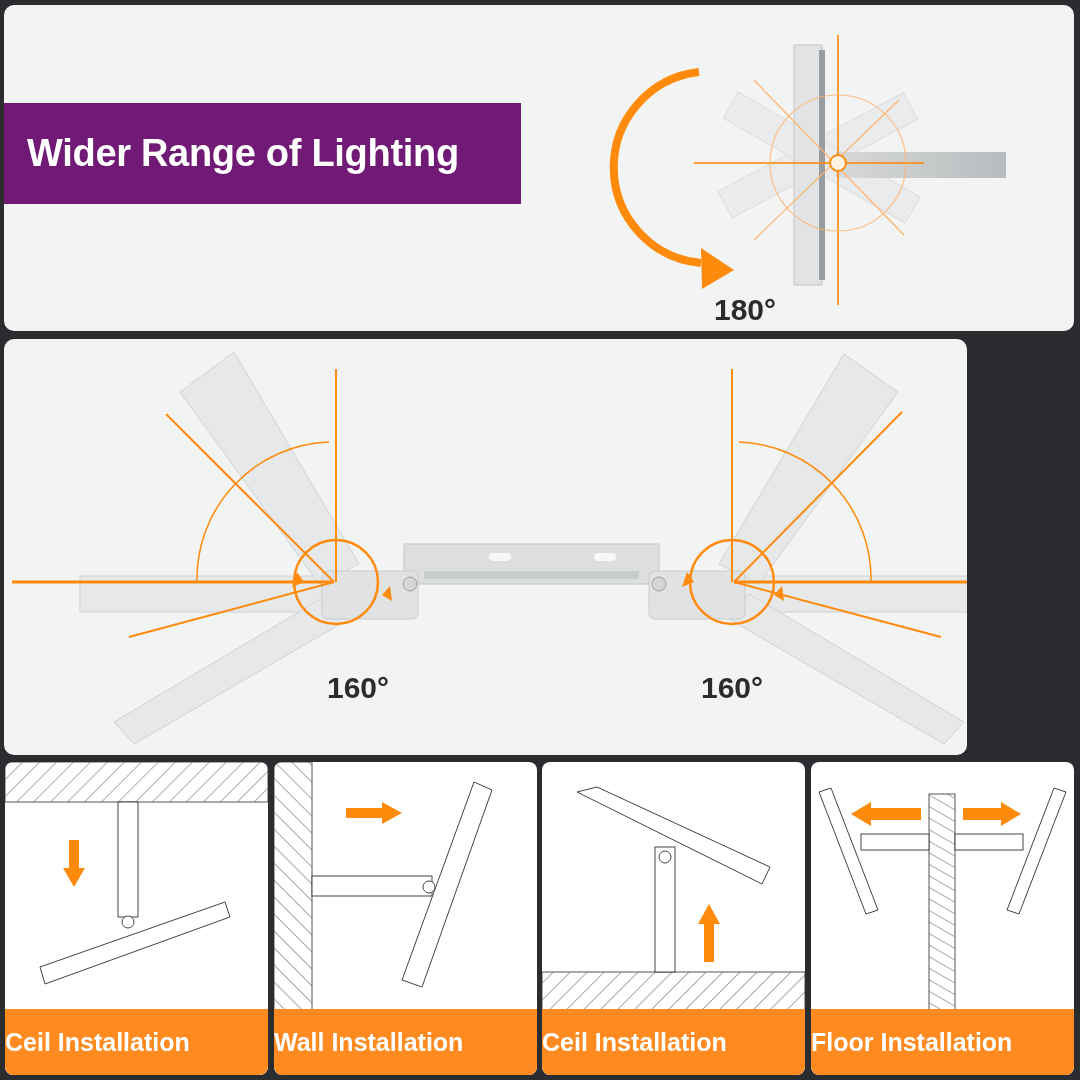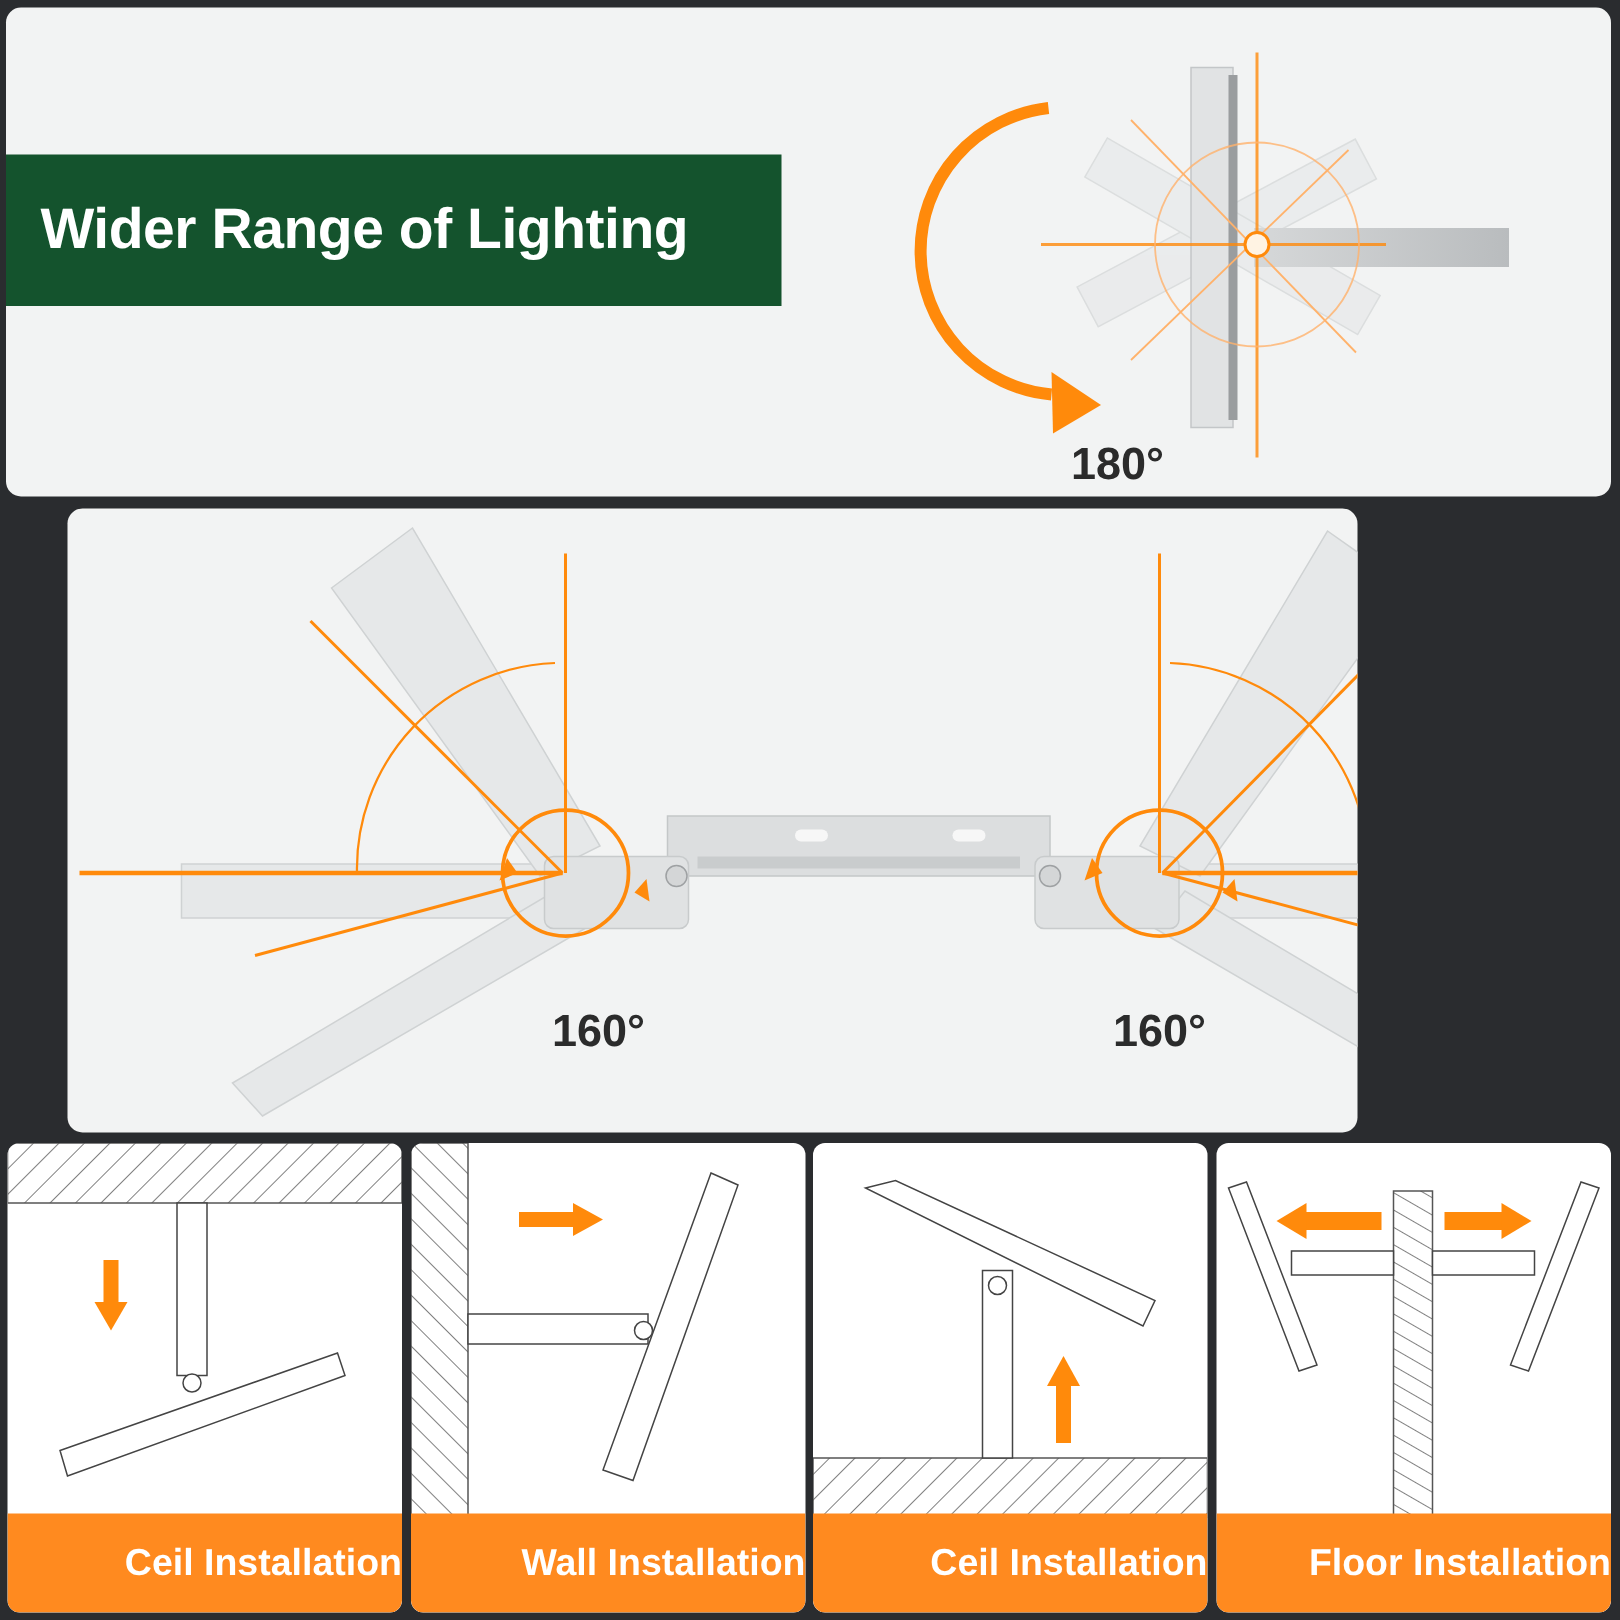--- a/index.html
+++ b/index.html
@@ -1,26 +1,26 @@
 <!DOCTYPE html>
 <html><head>
 <meta charset="utf-8">
 <style>
   * { box-sizing: border-box; margin: 0; padding: 0; }
   html, body { width: 1080px; height: 1080px; background: #2a2c2f; overflow: hidden; }
   body { position: relative; font-family: "Liberation Sans", "DejaVu Sans", sans-serif; }
   .panel { position: absolute; background: #f2f3f3; border-radius: 10px; overflow: hidden; }
   #p-top { left: 4px; top: 5px; width: 1070px; height: 326px; }
-  #p-mid { left: 4px; top: 339px; width: 860px; height: 416px; margin-left: 41px; }
-  .banner { position: absolute; left: 0; top: 98px; width: 517px; height: 101px; background: #14532d; display: flex; align-items: center; padding-left: 23px; }
+  #p-mid { left: 4px; top: 339px; width: 963px; height: 416px; }
+  .banner { position: absolute; left: 0; top: 98px; width: 517px; height: 101px; background: #701a75; display: flex; align-items: center; padding-left: 23px; }
   .banner span { color: #fff; font-weight: 700; font-size: 38px; letter-spacing: -0.3px; }
   .deg { position: absolute; font-weight: 700; font-size: 30px; color: #2b2b2b; }
   .card { position: absolute; top: 762px; width: 263px; height: 313px; background: #ffffff; border-radius: 8px; overflow: hidden; }
   .card svg.art { position: absolute; left: 0; top: 0; }
-  .card .label { position: absolute; left: 0; bottom: 0; width: 100%; height: 66px; background: #ff8a1f; display: flex; align-items: center; justify-content: flex-end; border-radius: 0 0 8px 8px; }
+  .card .label { position: absolute; left: 0; bottom: 0; width: 100%; height: 66px; background: #ff8a1f; display: flex; align-items: center; justify-content: flex-start; border-radius: 0 0 8px 8px; }
   .card .label span { color: #fff; font-weight: 700; font-size: 25px; }
   svg { display: block; }
 </style>
 </head>
 <body>
 
 <div class="panel" id="p-top">
   <div class="banner">
     <span>Wider Range of Lighting</span>
   </div>

